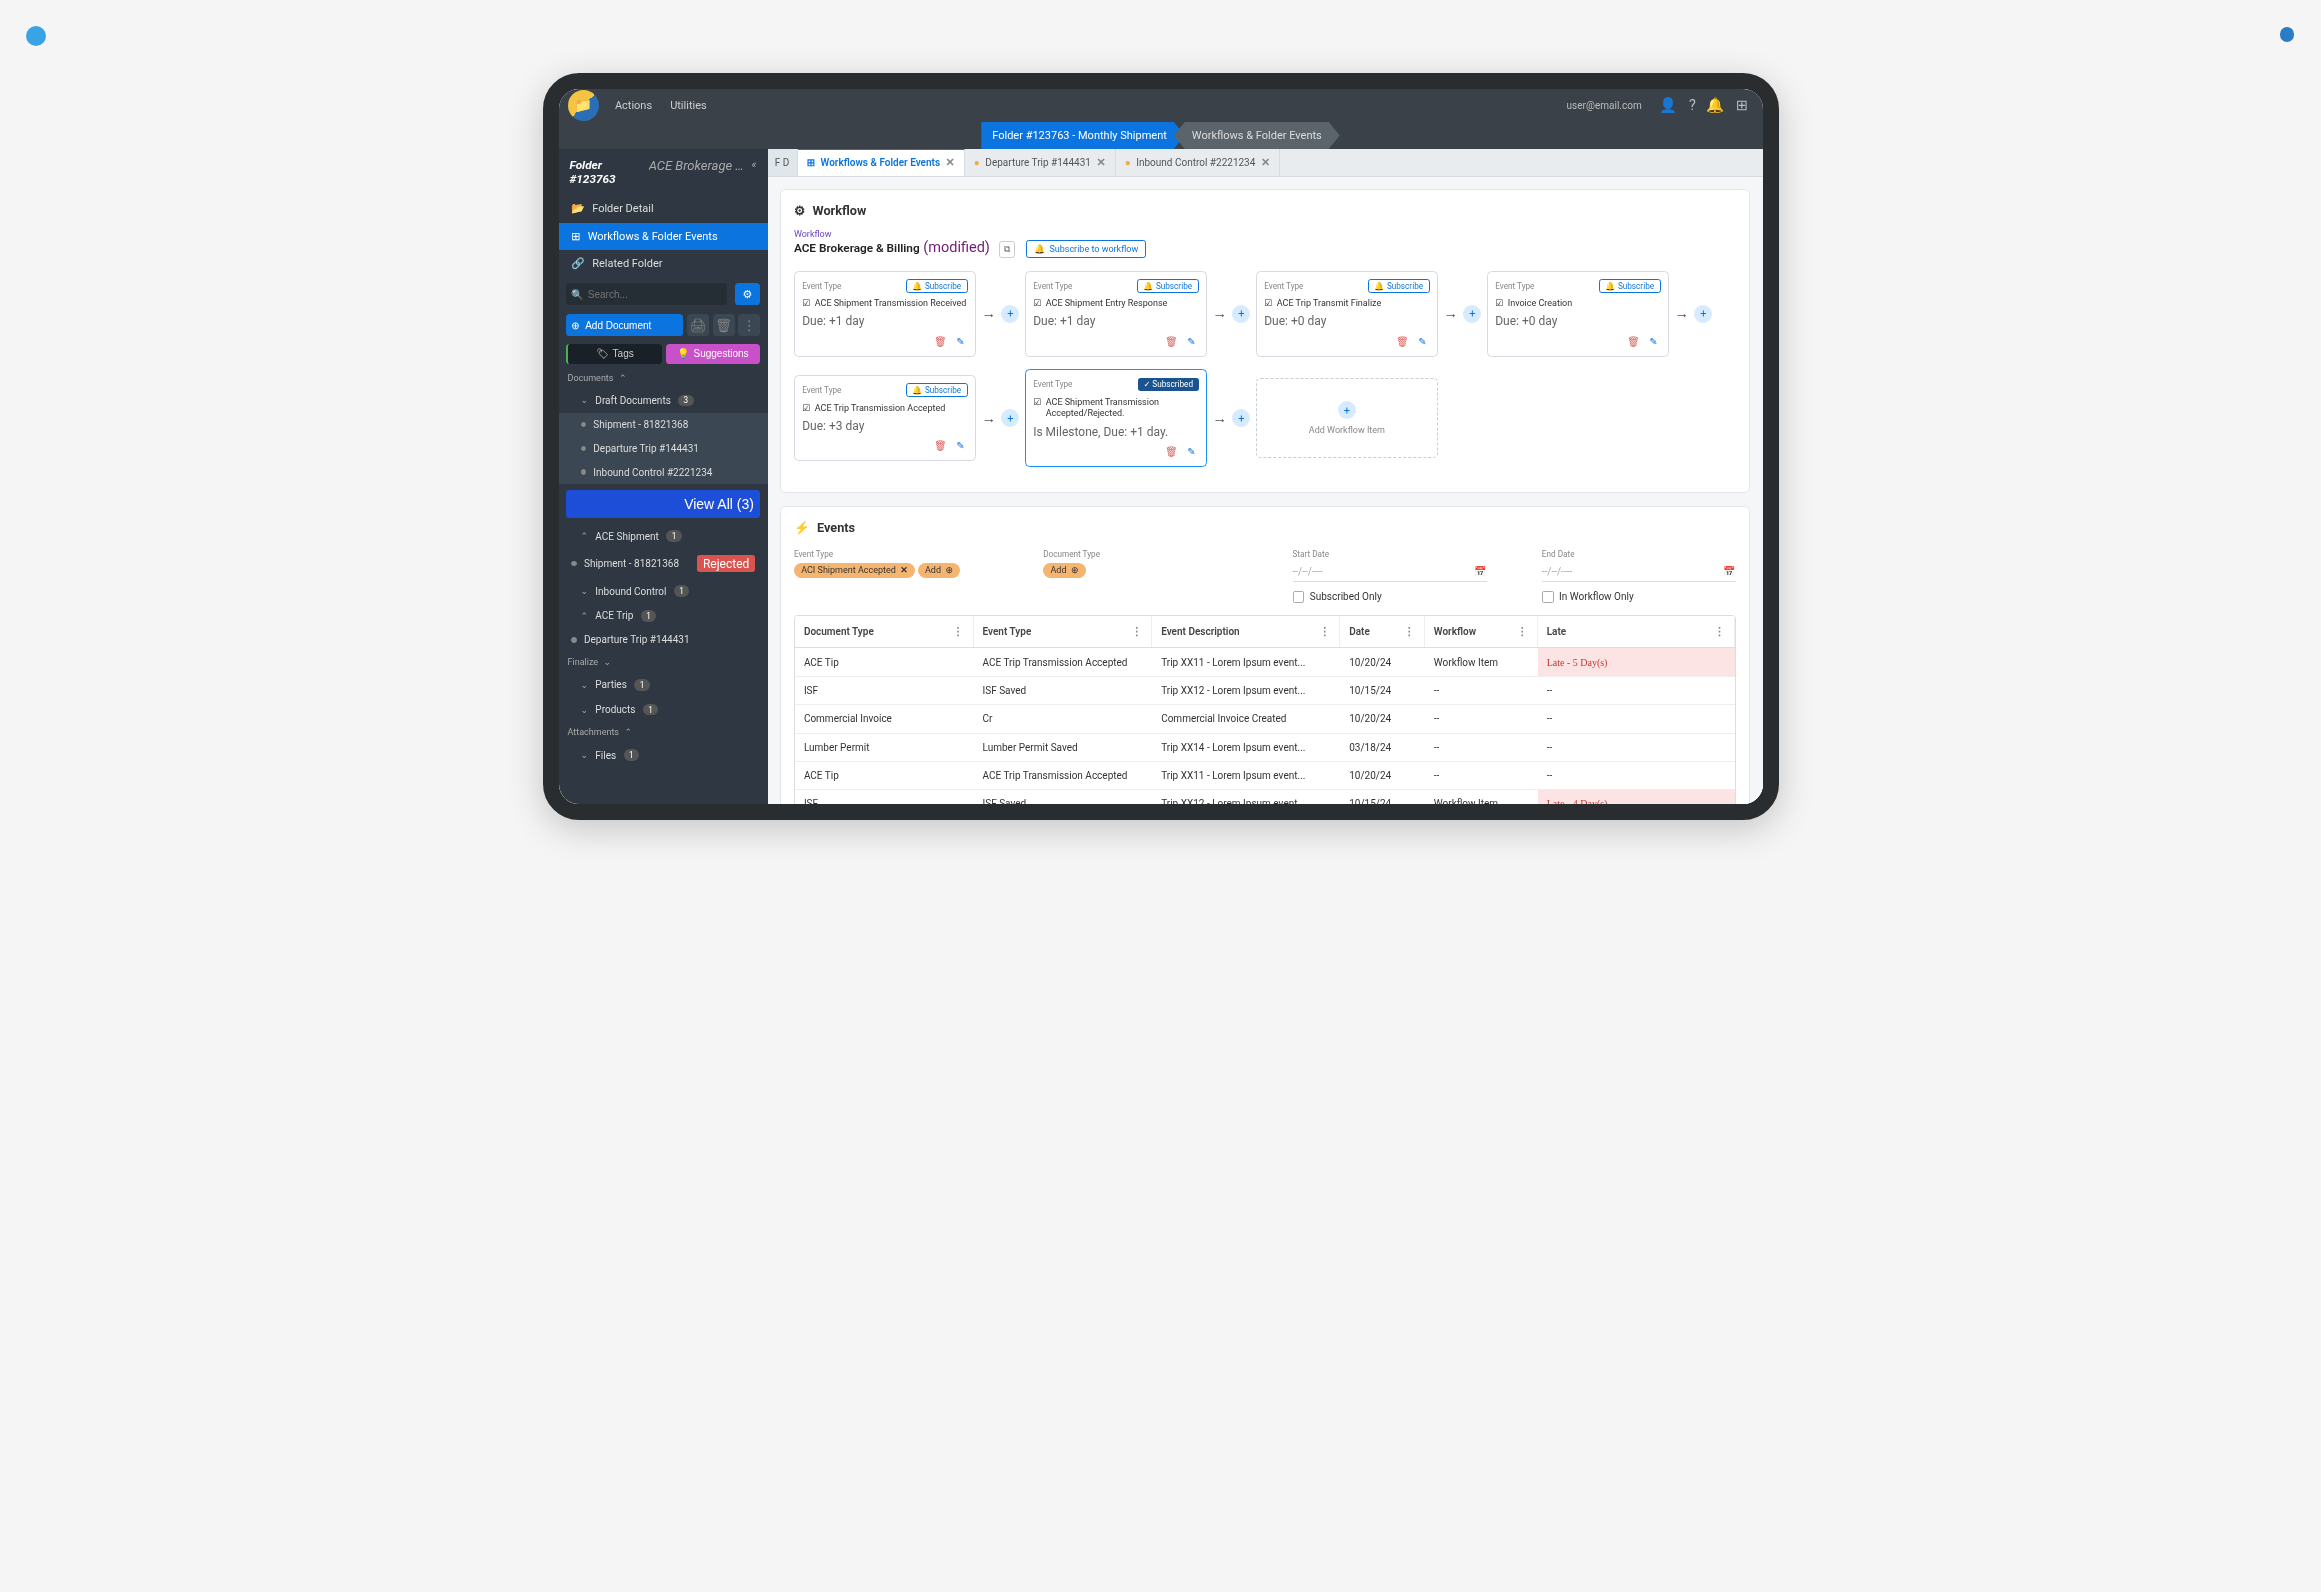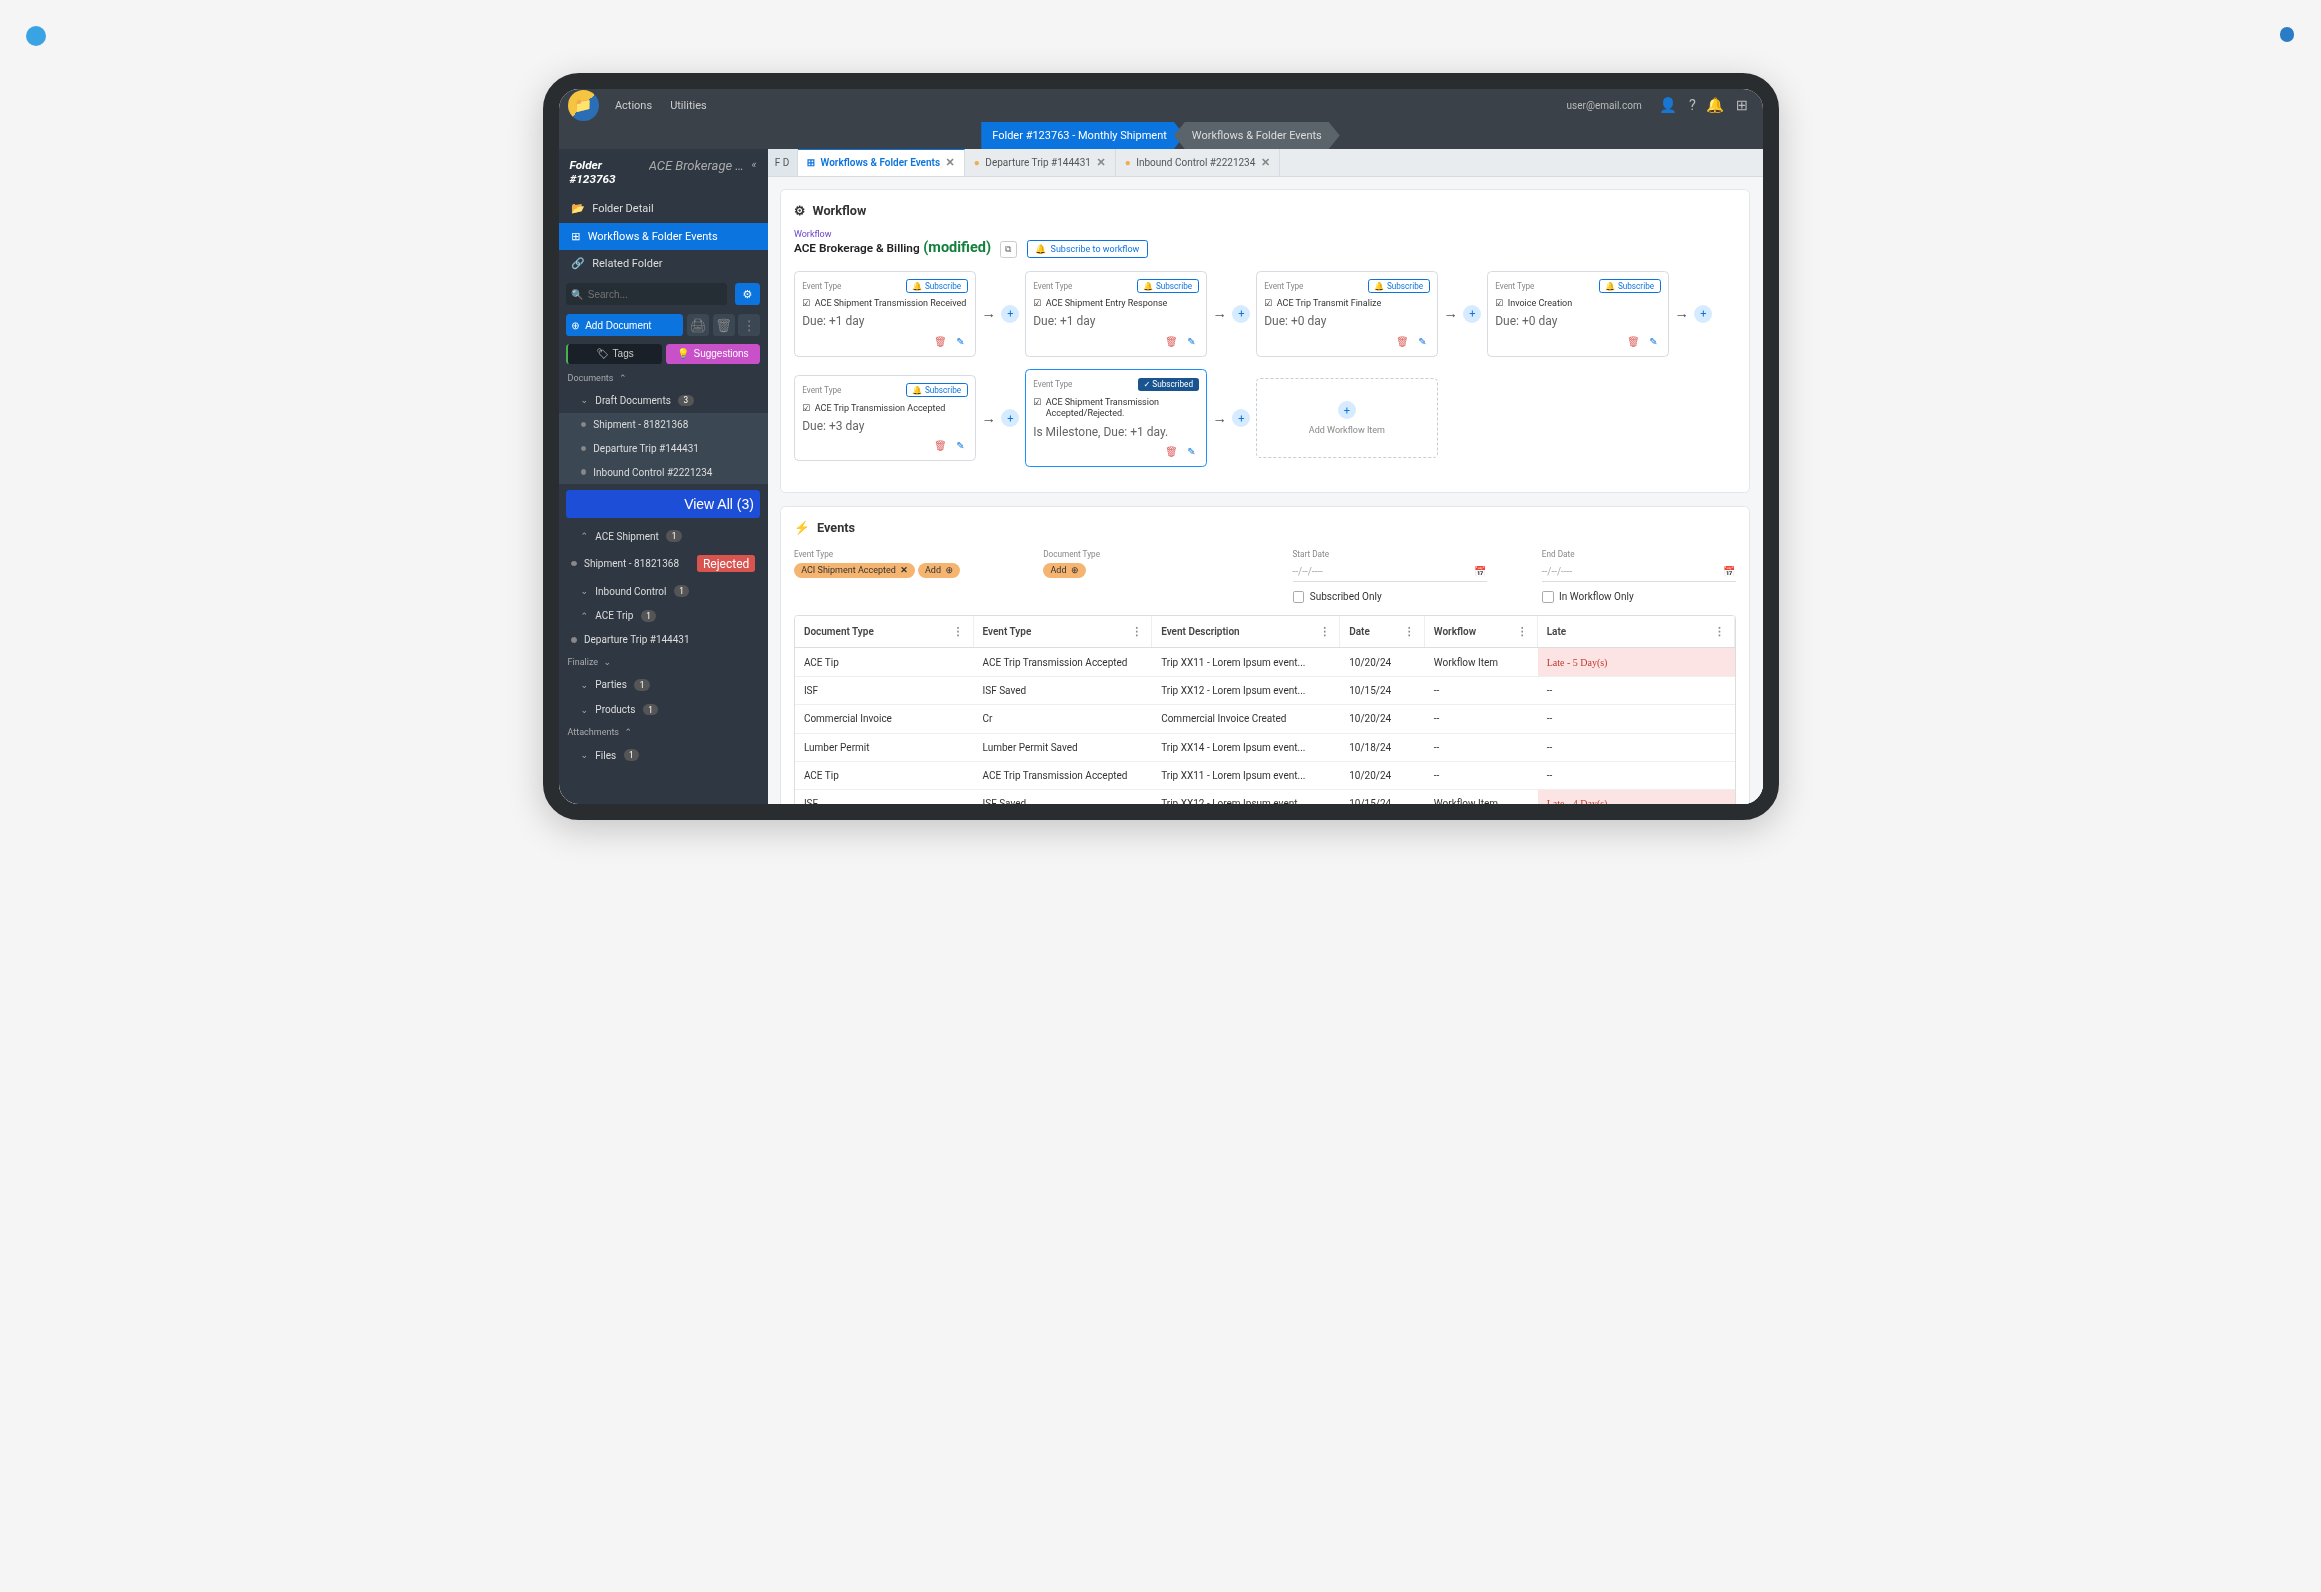--- a/index.html
+++ b/index.html
@@ -49,21 +49,21 @@
 .tab-strip{display:flex;background:#e8ecef;border-bottom:0.9px solid #d5dbe0;font-size:10px;align-items:stretch;}
 .tab{padding:6.4px 9px;display:flex;align-items:center;gap:5.5px;border-right:0.9px solid #d5dbe0;cursor:pointer;color:#555;}
 .tab.small{padding:6.4px 7.3px;background:#dfe7ed;}
 .tab.active{background:#fff;color:#0b74de;font-weight:600;border-top:1.8px solid #0b74de;}
 .tab .close-x{font-size:11px;color:#888;font-weight:700;}
 .content{flex:1;overflow-y:auto;padding:12.7px;}
 .panel{background:#fff;border:0.9px solid #e2e6ea;border-radius:5.5px;padding:12.7px;margin-bottom:12.7px;}
 .panel-head{display:flex;align-items:center;gap:7.3px;font-weight:700;font-size:12.7px;color:#333;padding-bottom:5.5px;}
 .wf-label{font-size:9px;color:#6a43c7;margin-top:5.5px;}
 .wf-name{font-size:11.8px;font-weight:600;color:#222;display:inline;}
-.wf-mod{color:#15803d;font-weight:700;}
+.wf-mod{color:#701a75;font-weight:400;}
 .copy-ic{display:inline-flex;width:16.4px;height:16.4px;align-items:center;justify-content:center;border:0.9px solid #ccc;border-radius:2.7px;margin-left:5.5px;cursor:pointer;font-size:9px;color:#666;}
 .sub-btn{display:inline-flex;align-items:center;gap:3.6px;background:#fff;border:0.9px solid #0b74de;color:#0b74de;font-size:9px;padding:2.7px 7.3px;border-radius:2.7px;margin-left:7.3px;cursor:pointer;}
 .wf-grid{margin-top:12.7px;}
 .wf-row{display:flex;align-items:center;gap:5.5px;margin-bottom:12.7px;}
 .wf-card{width:182px;background:#fff;border:0.9px solid #d5dbe0;border-radius:4.5px;padding:7.3px;font-size:9px;flex-shrink:0;}
 .wf-card.selected{border:1.4px solid #1a90ff;}
 .wf-card-top{display:flex;justify-content:space-between;align-items:center;margin-bottom:5.5px;}
 .et-label{color:#888;font-size:8.2px;}
 .card-sub{border:0.9px solid #0b74de;color:#0b74de;font-size:8.2px;padding:0.9px 5.5px;border-radius:2.7px;cursor:pointer;display:flex;align-items:center;gap:2.7px;}
 .card-subbed{background:#1a5490;color:#fff;font-size:8.2px;padding:1.8px 5.5px;border-radius:2.7px;display:flex;align-items:center;gap:2.7px;}
@@ -509,21 +509,21 @@
     <div class="ev-td col-evt">Cr</div>
     <div class="ev-td col-desc">Commercial Invoice Created</div>
     <div class="ev-td col-date">10/20/24</div>
     <div class="ev-td col-wf">--</div>
     <div class="ev-td col-late ">--</div>
   </div>
                 <div class="ev-tr ">
     <div class="ev-td col-doc">Lumber Permit</div>
     <div class="ev-td col-evt">Lumber Permit Saved</div>
     <div class="ev-td col-desc">Trip XX14 - Lorem Ipsum event...</div>
-    <div class="ev-td col-date">10/18/24</div>
+    <div class="ev-td col-date">03/18/24</div>
     <div class="ev-td col-wf">--</div>
     <div class="ev-td col-late ">--</div>
   </div>
                 <div class="ev-tr ">
     <div class="ev-td col-doc">ACE Tip</div>
     <div class="ev-td col-evt">ACE Trip Transmission Accepted</div>
     <div class="ev-td col-desc">Trip XX11 - Lorem Ipsum event...</div>
     <div class="ev-td col-date">10/20/24</div>
     <div class="ev-td col-wf">--</div>
     <div class="ev-td col-late ">--</div>

